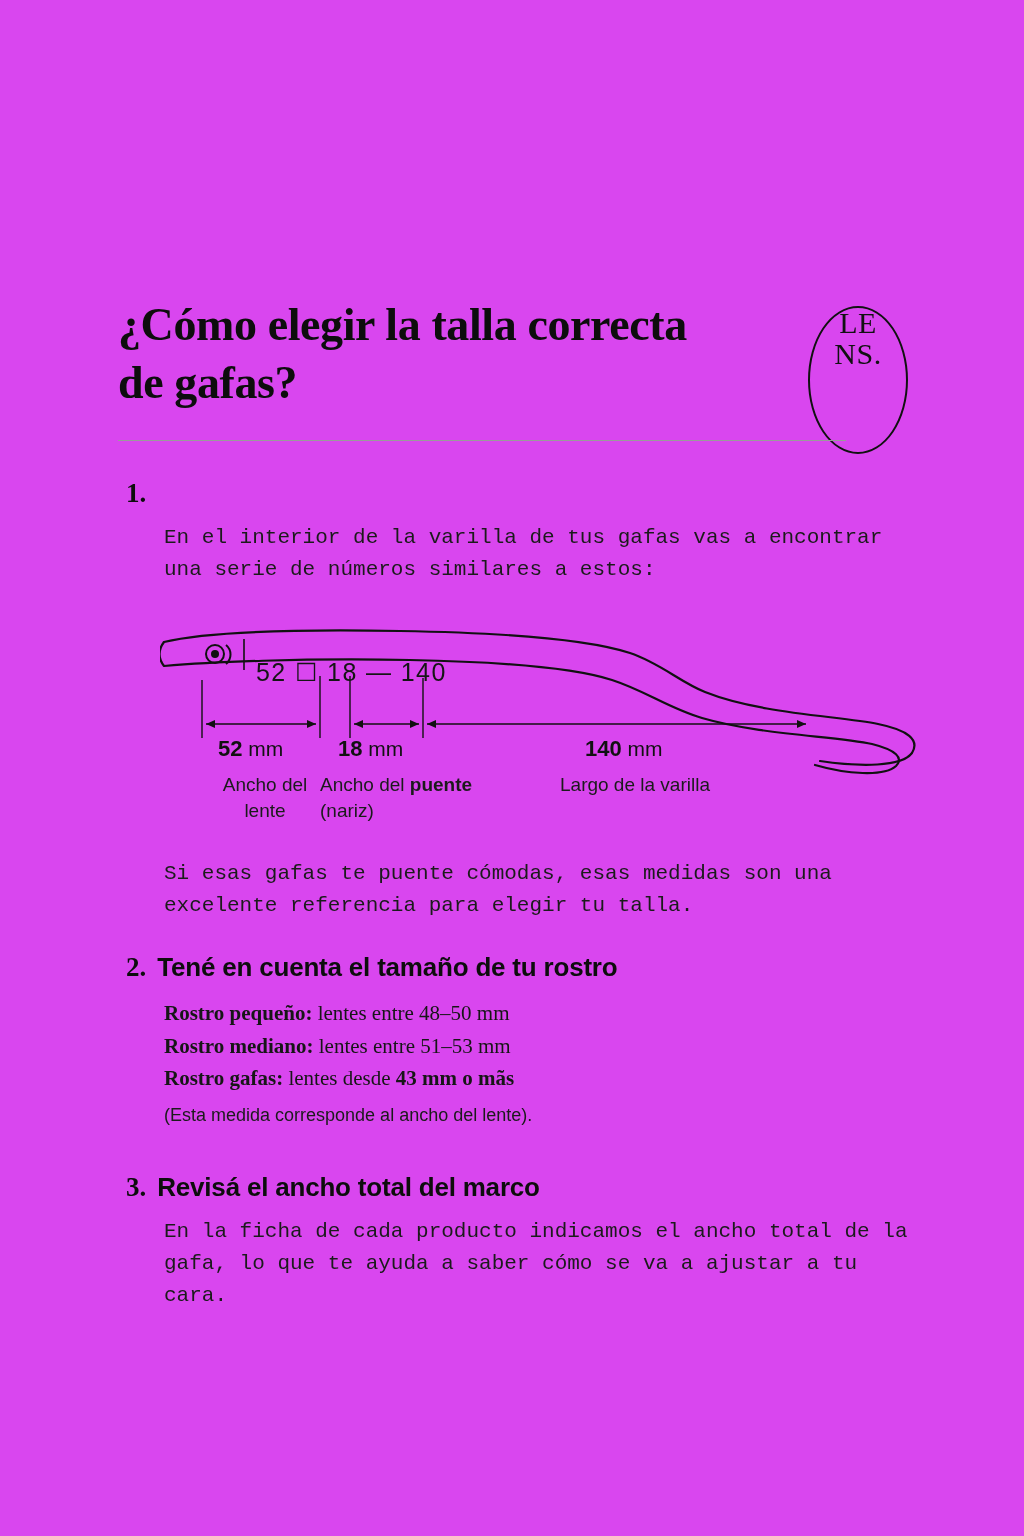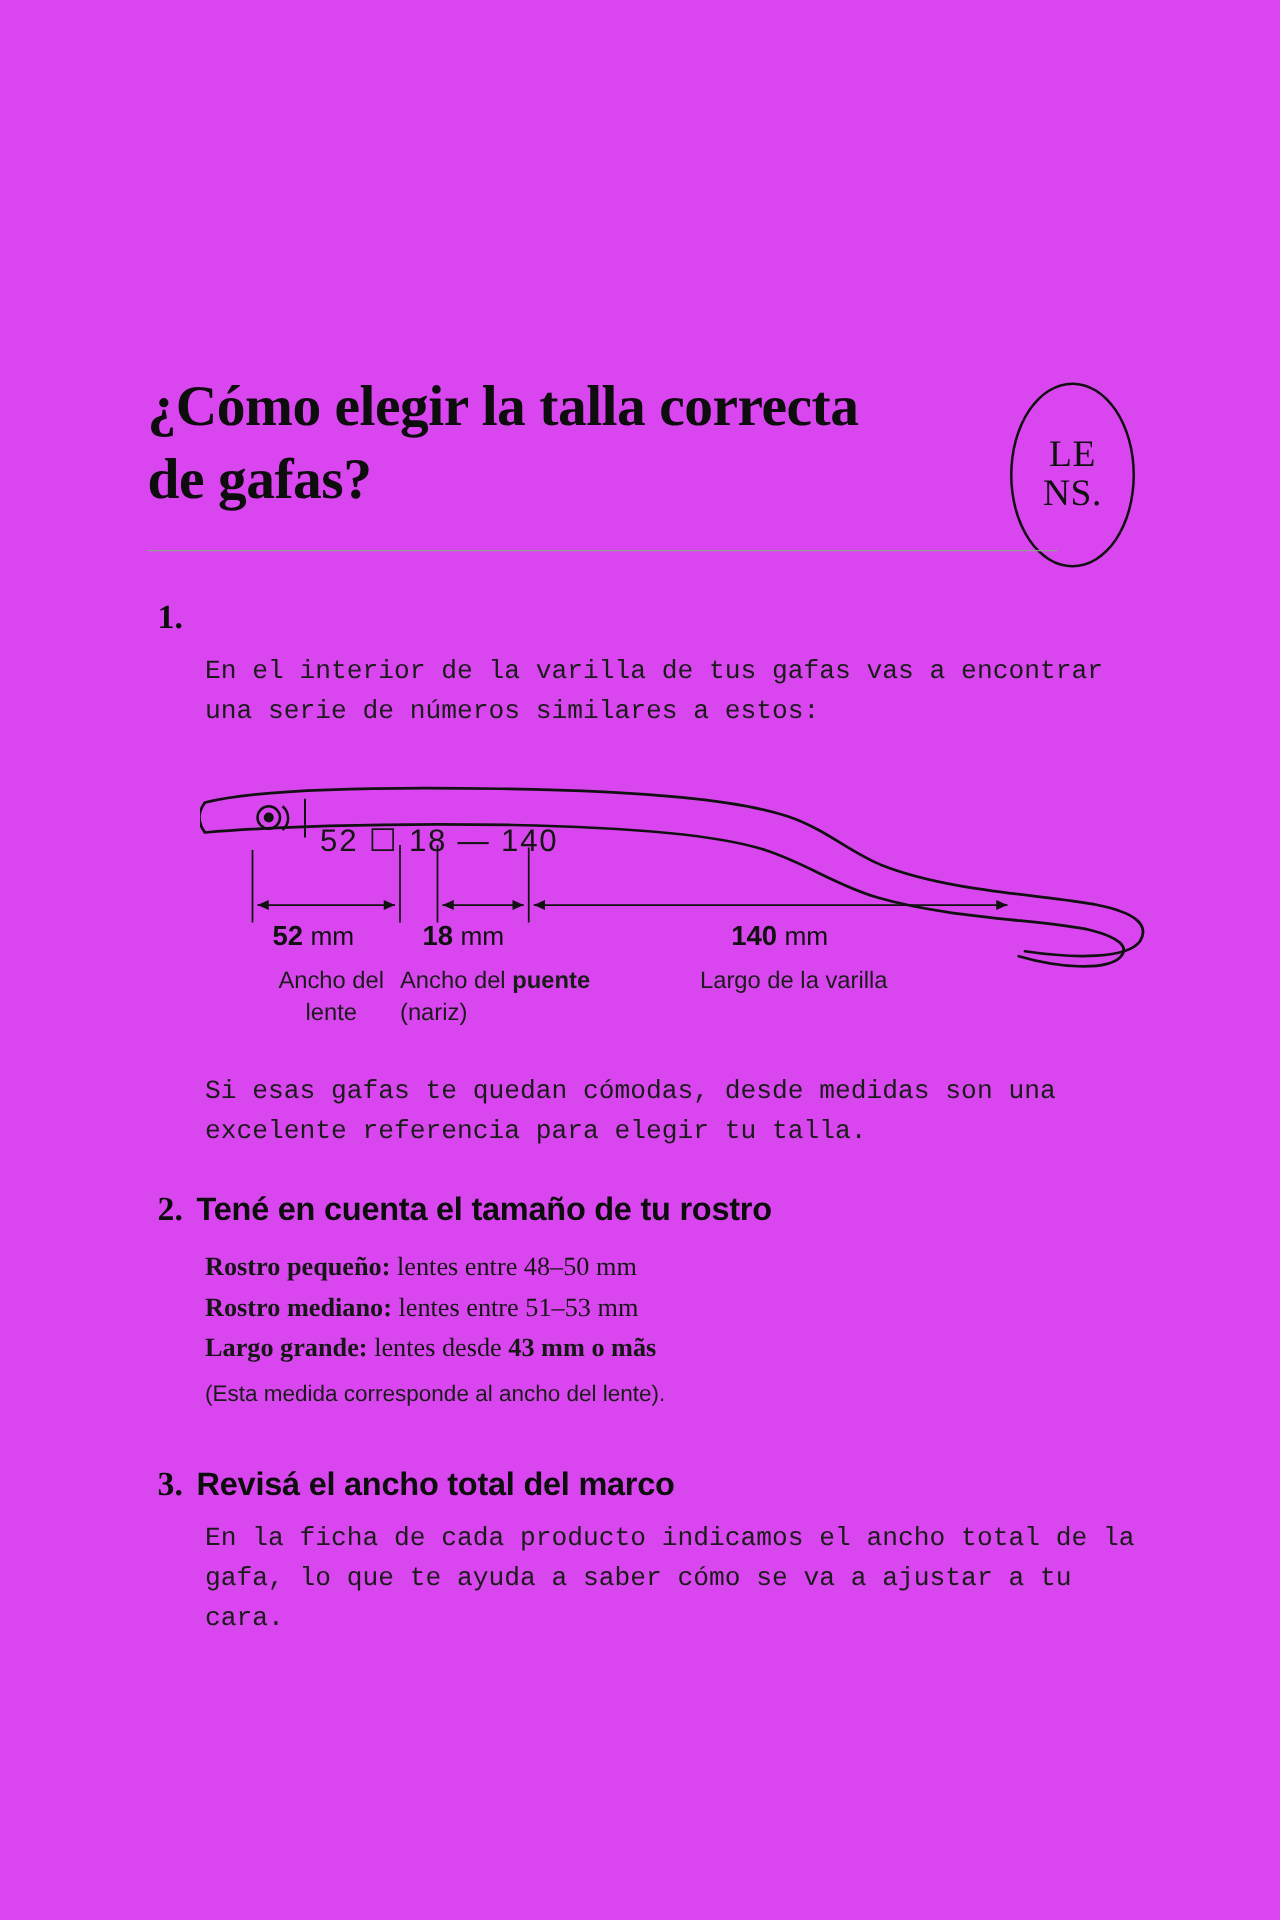--- a/index.html
+++ b/index.html
@@ -43,21 +43,21 @@
   .logo {
     position: absolute;
     right: 0;
     top: 10px;
     width: 100px;
     height: 148px;
     border: 2px solid #111;
     border-radius: 50px / 74px;
     display: flex;
     flex-direction: column;
-    justify-content: center;
+    justify-content: flex-start;
     align-items: center;
     box-sizing: border-box;
   }
   .logo-line {
     font-family: "Liberation Serif", serif;
     font-size: 30px;
     font-weight: 400;
     line-height: 1.02;
     letter-spacing: 0.5px;
     color: #111;
@@ -245,36 +245,36 @@
 
     <div class="dim-label" style="left: 425px; top: 116px;">
       <b>140</b>
       <span>mm</span>
     </div>
     <div class="dim-caption" style="left: 400px; top: 152px; width: 260px; text-align: left;">
       <span>Largo de la varilla</span>
     </div>
   </div>
 
-  <div class="body-text" id="after-diagram">Si esas gafas te quedan cómodas, desde medidas son una excelente referencia para elegir tu talla.</div>
+  <div class="body-text" id="after-diagram">Si esas gafas te puente cómodas, esas medidas son una excelente referencia para elegir tu talla.</div>
 
   <div class="section" id="sec2">
     <div class="sec-head">
       <span class="sec-num">2.</span>
       <span class="sec-title">Tené en cuenta el tamaño de tu rostro</span>
     </div>
     <div class="size-list">
       <div class="size-row">
         <span class="lbl">Rostro pequeño:</span><span> lentes entre 48–50 mm</span>
       </div>
       <div class="size-row">
         <span class="lbl">Rostro mediano:</span><span> lentes entre 51–53 mm</span>
       </div>
       <div class="size-row">
-        <span class="lbl">Largo grande:</span><span> lentes desde </span><span class="big">43 mm o mãs</span>
+        <span class="lbl">Rostro gafas:</span><span> lentes desde </span><span class="big">43 mm o mãs</span>
       </div>
     </div>
     <div class="note">(Esta medida corresponde al ancho del lente).</div>
   </div>
 
   <div class="section" id="sec3">
     <div class="sec-head">
       <span class="sec-num">3.</span>
       <span class="sec-title">Revisá el ancho total del marco</span>
     </div>

